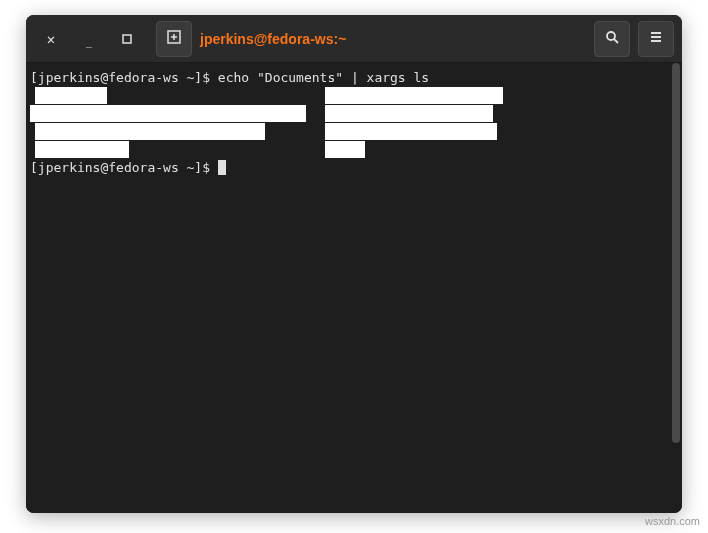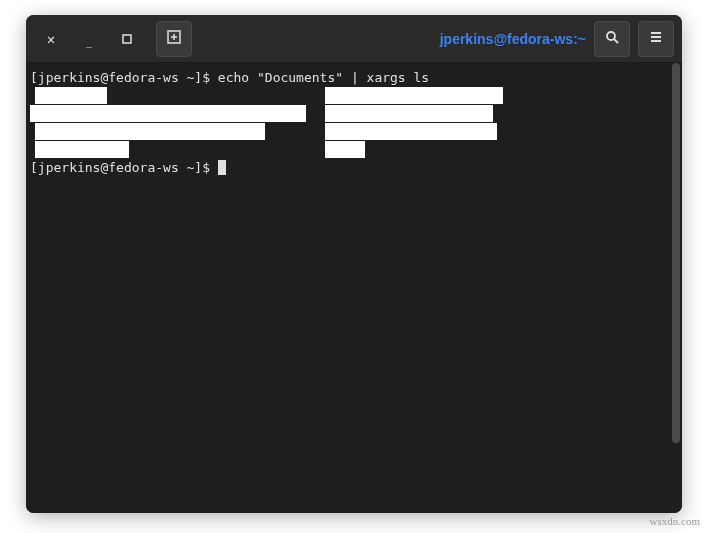--- a/index.html
+++ b/index.html
@@ -51,22 +51,22 @@
       font-size: 14px;
     }
     .tb-btn-boxed {
       background: #3a3a3a;
       border: 1px solid #4a4a4a;
       width: 36px;
       height: 36px;
     }
     .titlebar-title {
       flex: 1;
-      text-align: right;
-      color: #3b82f6;
+      text-align: left;
+      color: #f97316;
       font-family: sans-serif;
       font-size: 14px;
       font-weight: 600;
     }
     .titlebar-right {
       display: flex;
       gap: 8px;
     }
     .terminal-body {
       position: relative;
@@ -104,21 +104,21 @@
       width: 8px;
       height: 380px;
       background: #4a4a4a;
       border-radius: 4px;
     }
     .watermark {
       position: absolute;
       right: 8px;
       bottom: 6px;
       font-size: 11px;
-      font-family: Liberation Serif, serif;
+      font-family: Liberation Sans, sans-serif;
       color: #999;
       text-align: center;
     }
   </style>
 </head>
 <body>
 
 <div class="window">
   <div class="titlebar">
     <div class="titlebar-left">

